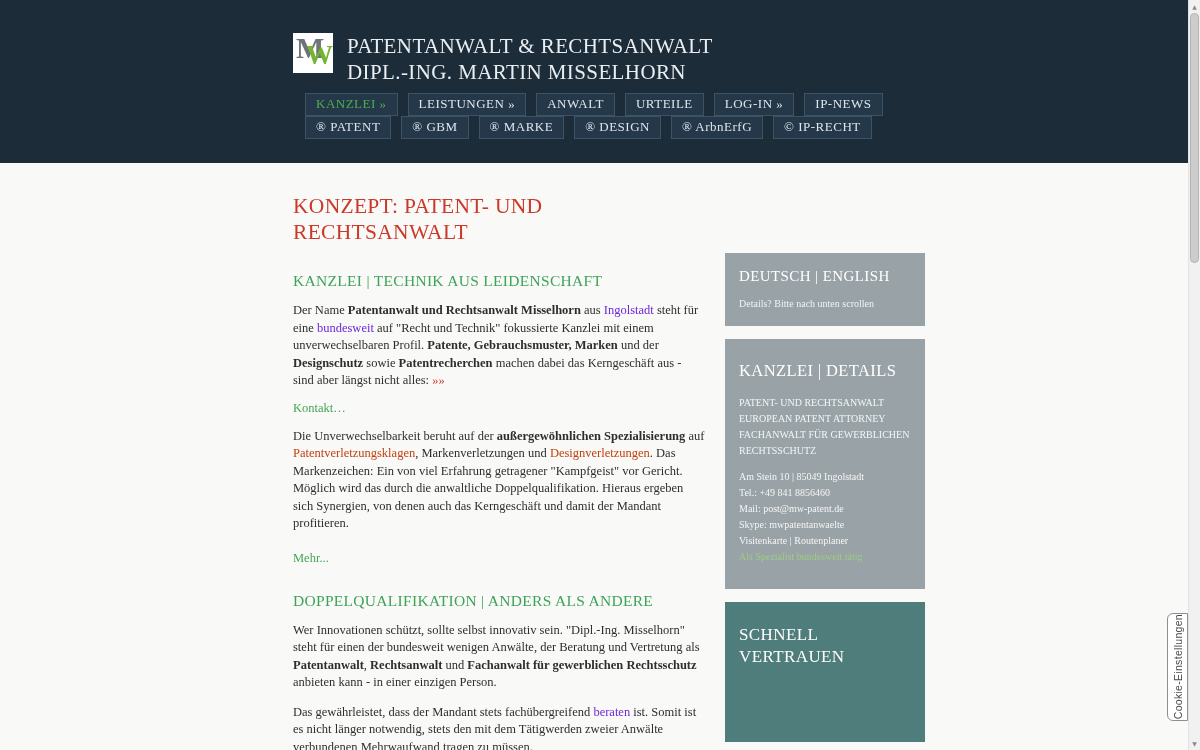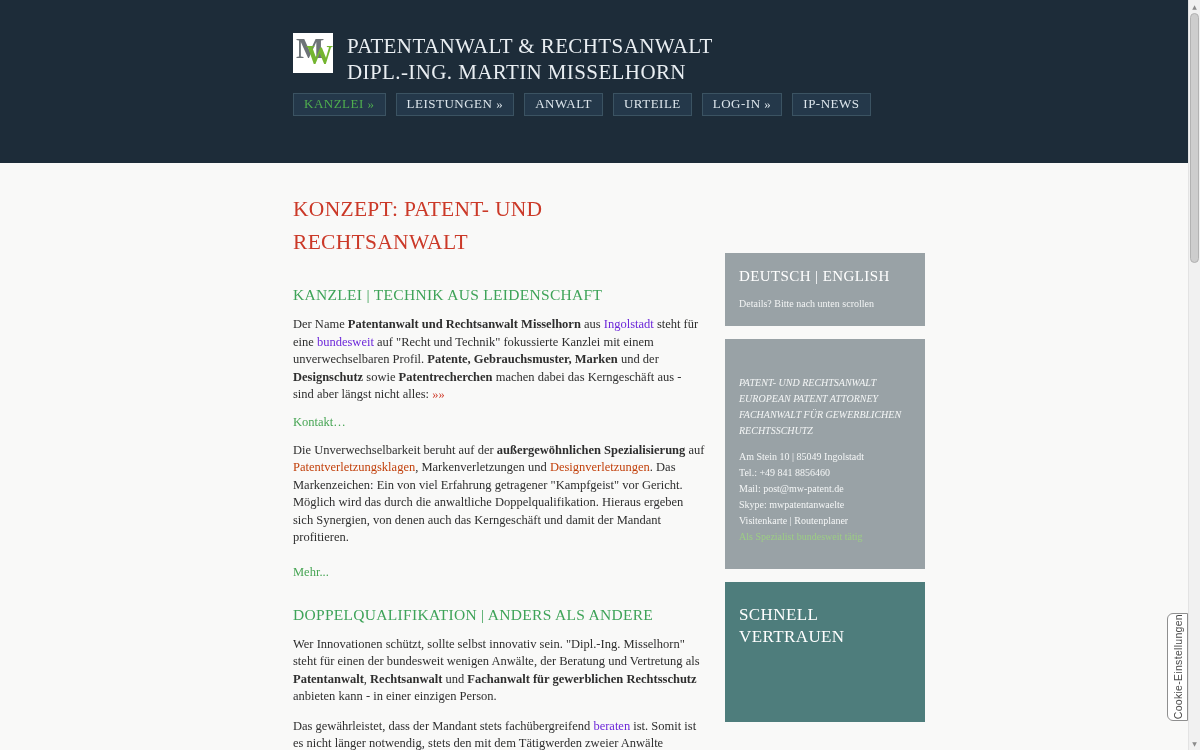--- a/index.html
+++ b/index.html
@@ -25,33 +25,33 @@
     font:bold 30px "Liberation Serif", serif; color:#6d7377;
   }
   .logo-w {
     position:absolute; left:13px; top:7px;
     font:bold 27px "Liberation Serif", serif; color:#74b530;
   }
   .site-title {
     display:inline-block; vertical-align:top; margin-left:10px;
     color:#e9eef2; font-size:21px; line-height:26px; letter-spacing:0.4px;
   }
-  .nav { position:absolute; left:293px; white-space:nowrap; }
+  .nav { position:absolute; left:305px; white-space:nowrap; }
   .nav-row1 { top:93px; }
   .nav-row2 { top:116px; }
   .nav-item {
     display:inline-block; margin-right:6px; padding:2px 10px 3px;
     background:#24384a; border:1px solid #3b5362;
     color:#dde6ec; font-size:13px; letter-spacing:0.5px; cursor:pointer;
   }
   .nav-item.active { color:#4fae4e; }
   
   .content { position:absolute; left:293px; top:193px; width:412px; }
   .page-title {
-    color:#cb3928; font-size:21.5px; line-height:33px;
+    color:#cb3928; font-size:21.5px; line-height:26px;
     font-weight:400; letter-spacing:0.3px; max-width:310px;
   }
   .section-heading {
     color:#3ea358; font-size:15.5px; font-weight:400;
     letter-spacing:0.3px; margin-top:27px;
   }
   .content p { font-size:12.5px; line-height:17.5px; margin-top:12px; }
   .seg-bold { font-weight:bold; }
   .seg-link { color:#6d28d9; text-decoration:none; cursor:pointer; }
   .seg-linkmuted { color:#c2410c; text-decoration:none; cursor:pointer; }
@@ -65,21 +65,21 @@
   
   .sidebar { position:absolute; left:725px; top:253px; width:172px; }
   .side-box { width:200px; color:#ffffff; }
   .box-gray { background:#99a2a6; }
   .box-teal { background:#4e7d7c; }
   .box-lang { padding:15px 14px 17px; margin-bottom:13px; }
   .box-lang h3 { font-size:15px; font-weight:400; letter-spacing:0.4px; }
   .box-lang p { font-size:10px; margin-top:13px; color:#f2f4f4; }
   .box-details { padding:22px 14px 24px; margin-bottom:13px; }
   .box-details h3 { font-size:16.5px; font-weight:400; letter-spacing:0.4px; }
-  .designations { margin-top:14px; font-size:10px; line-height:16px; color:#f4f6f6;font-style:italic; }
+  .designations { margin-top:14px; font-size:10px; line-height:16px; color:#f4f6f6; }
   .contact { margin-top:10px; font-size:10px; line-height:16px; color:#f4f6f6; }
   .contact-line { cursor:default; }
   .contact-line.link { cursor:pointer; }
   .highlight-line { font-size:10px; line-height:16px; color:#9ccd84; cursor:pointer; }
   .box-trust { padding:22px 14px 20px; min-height:140px; }
   .box-trust h3 { font-size:17px; line-height:22px; font-weight:400; letter-spacing:0.4px; max-width:120px; }
   
   .cookie-tab {
     position:absolute; right:12px; top:613px; width:21px; height:108px;
     background:#ffffff; border:1px solid #8f8f8f; border-radius:6px 0 0 6px;
@@ -122,20 +122,28 @@
     </div>
   </div>
   <nav class="nav nav-row1">
     <span class="nav-item active">KANZLEI »</span>
     <span class="nav-item">LEISTUNGEN »</span>
     <span class="nav-item">ANWALT</span>
     <span class="nav-item">URTEILE</span>
     <span class="nav-item">LOG-IN »</span>
     <span class="nav-item">IP-NEWS</span>
   </nav>
+  <nav class="nav nav-row2">
+    <span class="nav-item">® PATENT</span>
+    <span class="nav-item">® GBM</span>
+    <span class="nav-item">® MARKE</span>
+    <span class="nav-item">® DESIGN</span>
+    <span class="nav-item">® ArbnErfG</span>
+    <span class="nav-item">© IP-RECHT</span>
+  </nav>
 </div>
 
 <div class="content">
   <h1 class="page-title">KONZEPT: PATENT- UND RECHTSANWALT</h1>
 
   <h2 class="section-heading">KANZLEI | TECHNIK AUS LEIDENSCHAFT</h2>
   <p><span class="seg-plain">Der Name </span><span class="seg-bold">Patentanwalt und Rechtsanwalt Misselhorn</span><span class="seg-plain"> aus </span><a class="seg-link">Ingolstadt</a><span class="seg-plain"> steht für eine </span><a class="seg-link">bundesweit</a><span class="seg-plain"> auf "Recht und Technik" fokussierte Kanzlei mit einem unverwechselbaren Profil. </span><span class="seg-bold">Patente, Gebrauchsmuster, Marken</span><span class="seg-plain"> und der </span><span class="seg-bold">Designschutz</span><span class="seg-plain"> sowie </span><span class="seg-bold">Patentrecherchen</span><span class="seg-plain"> machen dabei das Kerngeschäft aus - sind aber längst nicht alles:  </span><span class="seg-red">»»</span></p>
   <a class="text-link">Kontakt…</a>
 
   <p><span class="seg-plain">Die Unverwechselbarkeit beruht auf der </span><span class="seg-bold">außergewöhnlichen Spezialisierung</span><span class="seg-plain"> auf </span><a class="seg-linkmuted">Patentverletzungsklagen</a><span class="seg-plain">, Markenverletzungen und </span><a class="seg-linkmuted">Designverletzungen</a><span class="seg-plain">. Das Markenzeichen: Ein von viel Erfahrung getragener "Kampfgeist" vor Gericht. Möglich wird das durch die anwaltliche Doppelqualifikation. Hieraus ergeben sich Synergien, von denen auch das Kerngeschäft und damit der Mandant profitieren.</span></p>
@@ -148,20 +156,21 @@
 </div>
 
 <div class="sidebar">
 
   <div class="side-box box-gray box-lang">
     <h3>DEUTSCH | ENGLISH</h3>
     <p>Details? Bitte nach unten scrollen</p>
   </div>
 
   <div class="side-box box-gray box-details">
+    <h3>KANZLEI | DETAILS</h3>
     <div class="designations">
         <div>PATENT- UND RECHTSANWALT</div>
         <div>EUROPEAN PATENT ATTORNEY</div>
         <div>FACHANWALT FÜR GEWERBLICHEN RECHTSSCHUTZ</div>
       </div>
     <div class="contact">
       <div class="contact-line">Am Stein 10 | 85049 Ingolstadt</div>
       <div class="contact-line">Tel.: +49 841 8856460</div>
       <div class="contact-line link">Mail: post@mw-patent.de</div>
       <div class="contact-line">Skype: mwpatentanwaelte</div>

